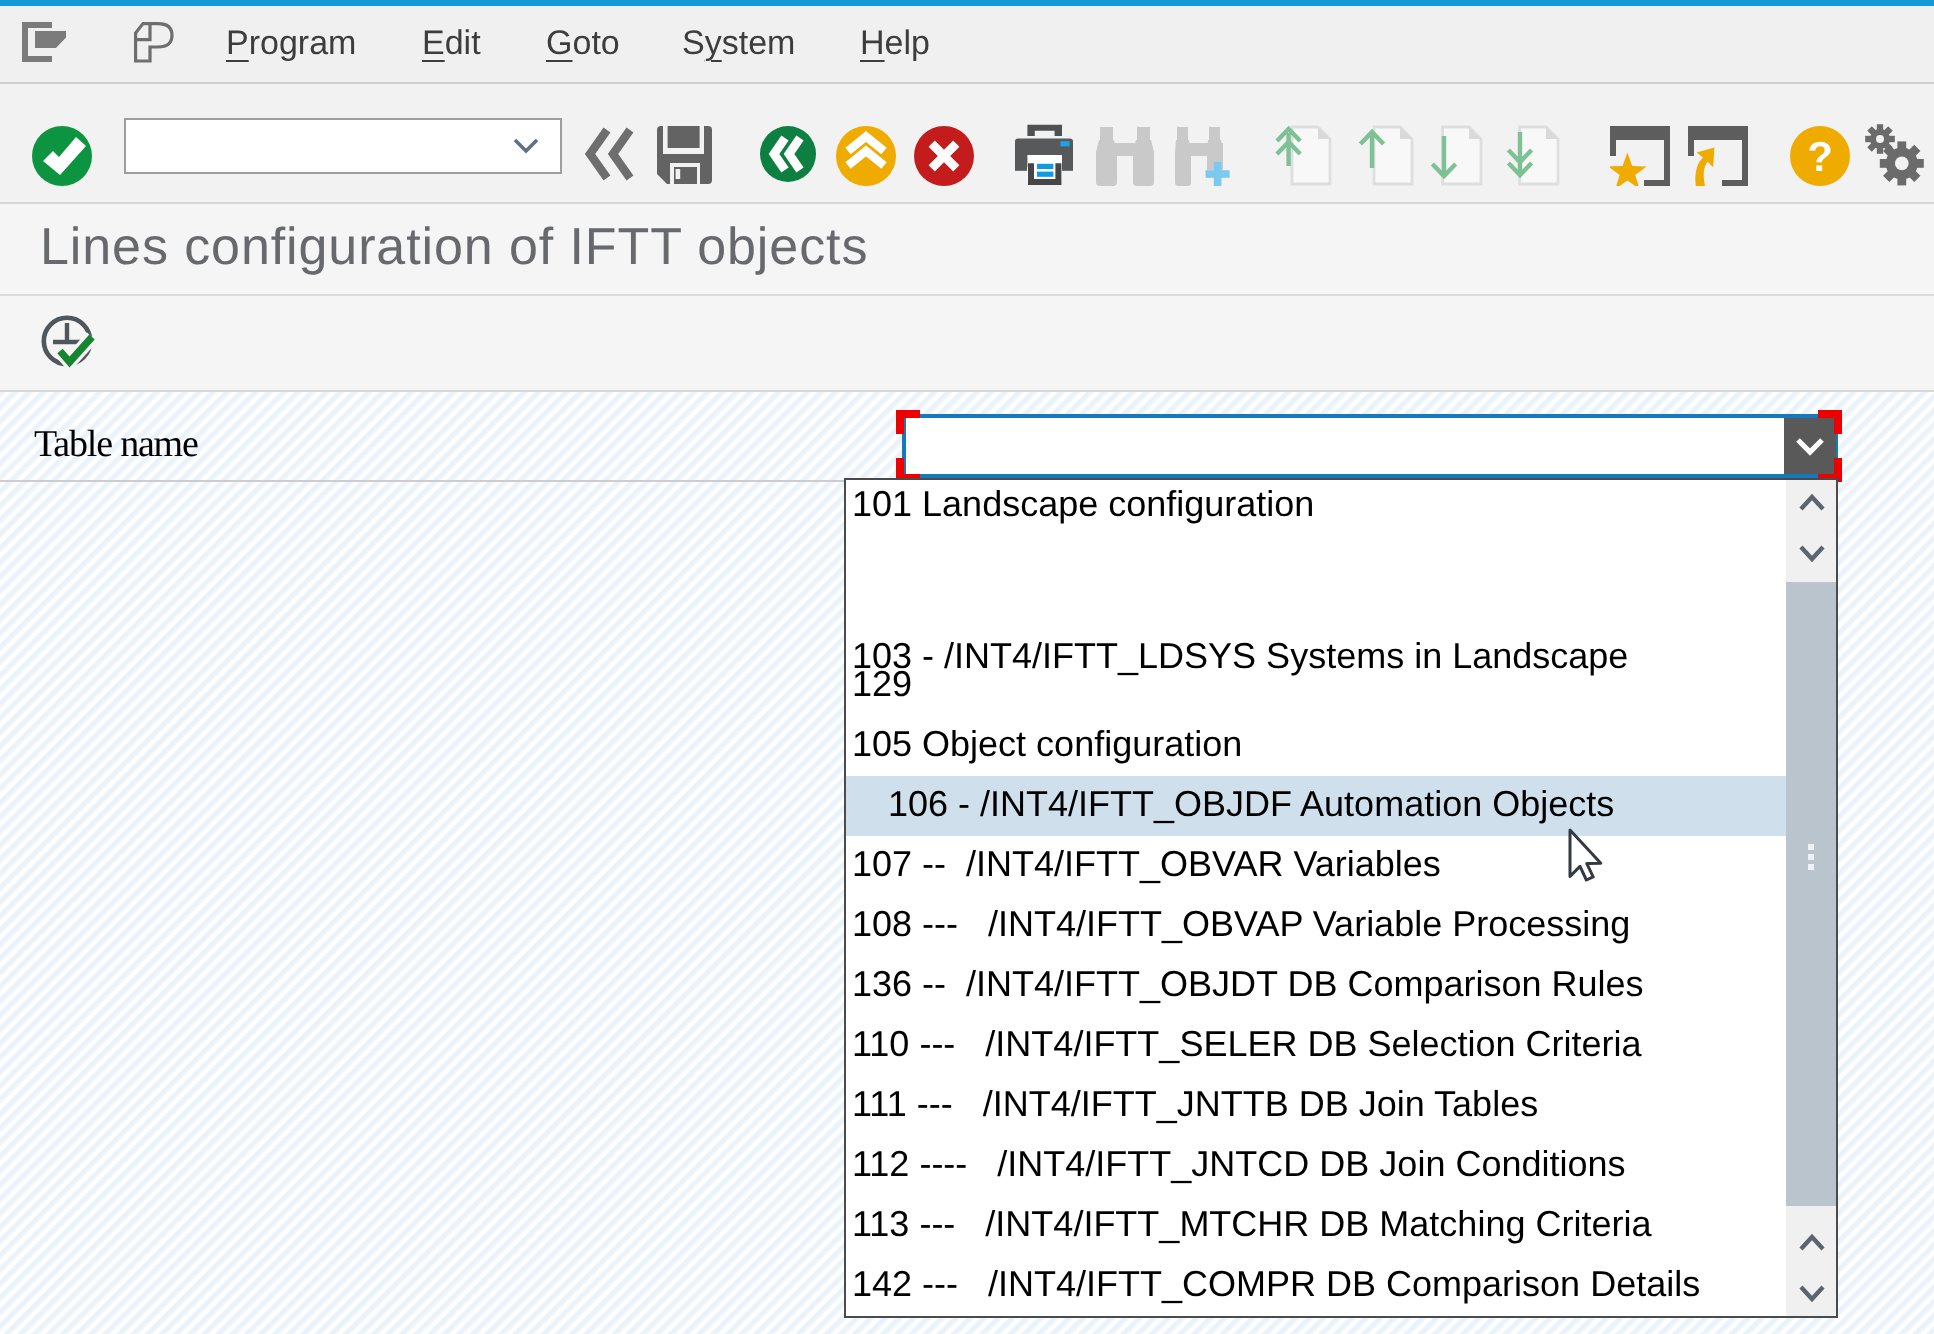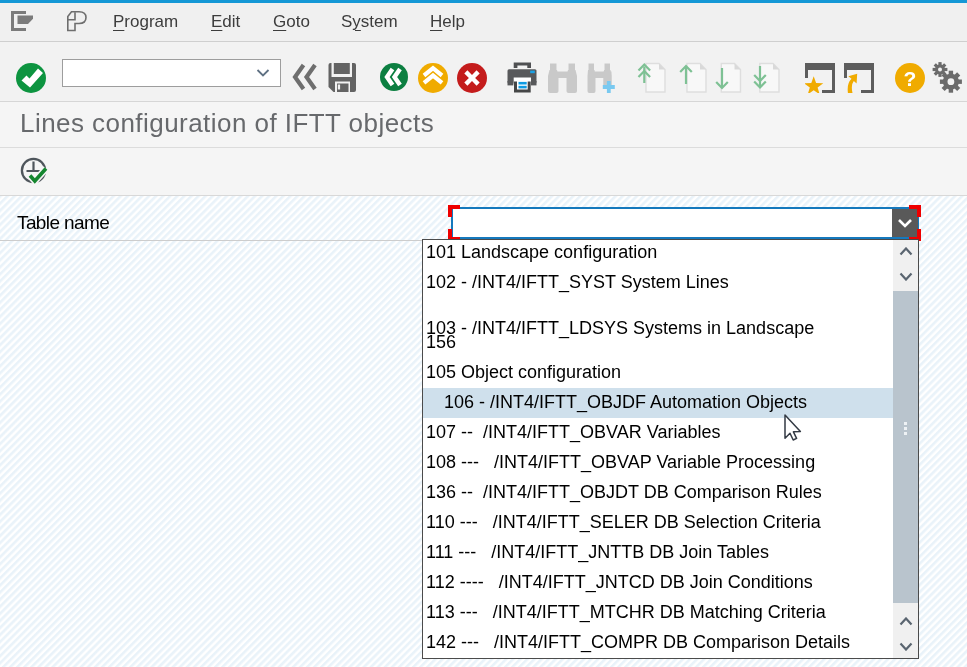--- a/index.html
+++ b/index.html
@@ -9,21 +9,21 @@
 #topblue{top:0;left:0;width:967px;height:3px;background:#1598d6;}
 #menubar{top:3px;left:0;width:967px;height:38px;background:#f0f0f0;border-bottom:1px solid #cfcfcf;}
 #toolbar{top:42px;left:0;width:967px;height:59px;background:#f2f2f2;border-bottom:1px solid #d6d6d6;}
 #titlebar{top:102px;left:0;width:967px;height:45px;background:#f5f5f5;border-bottom:1px solid #dcdcdc;}
 #appbar{top:148px;left:0;width:967px;height:47px;background:#f5f5f5;border-bottom:1px solid #d8d8d8;}
 #content{top:196px;left:0;width:967px;height:471px;
 background:repeating-linear-gradient(135deg,#e8f2f9 0px,#ecf4fa 1.1px,#ffffff 2.5px,#ffffff 3.6px,#ecf4fa 4.4px,#e8f2f9 5px);}
 .menuitem{top:12px;font-size:17px;color:#3d3d3d;white-space:pre;}
 .menuitem u{text-decoration-thickness:1px;text-underline-offset:2.5px;}
 #title{top:108px;left:20px;font-size:26px;letter-spacing:0.45px;color:#67696c;}
-#tablename{top:212px;left:17px;font-size:19px;letter-spacing:-0.6px;color:#000;}
+#tablename{top:212px;left:17px;font-size:19px;letter-spacing:-0.6px;color:#000;font-family:Liberation Serif, serif;}
 #rowline{top:240px;left:0;width:422px;height:1px;background:#cdcdcd;}
 #combo{top:207px;left:451px;width:468px;height:32px;background:#fff;border:2px solid #1579bd;box-sizing:border-box;}
 #combobtn{top:209px;left:892px;width:26px;height:28px;background:#595959;}
 .fr{background:#ee0000;}
 #ddlist{top:239px;left:422px;width:497px;height:420px;background:#fff;border:1px solid #4b4b4b;box-sizing:border-box;}
 .li{left:426px;width:460px;height:30px;line-height:28px;font-size:18px;color:#000000;white-space:pre;}
 #sbar{top:240px;left:893px;width:25px;height:418px;background:#f0f0f0;}
 #sthumb{top:291px;left:893px;width:25px;height:312px;background:#b9c4cd;}
 </style>
 </head>
@@ -228,23 +228,22 @@
 <div class="abs fr" style="top:205px;left:448px;width:4px;height:12px"></div>
 <div class="abs fr" style="top:237px;left:448px;width:12px;height:4px"></div>
 <div class="abs fr" style="top:229px;left:448px;width:4px;height:12px"></div>
 <div class="abs fr" style="top:205px;left:909px;width:12px;height:4px"></div>
 <div class="abs fr" style="top:205px;left:917px;width:4px;height:12px"></div>
 <div class="abs fr" style="top:237px;left:909px;width:12px;height:4px"></div>
 <div class="abs fr" style="top:229px;left:917px;width:4px;height:12px"></div>
 
 <div class="abs" id="ddlist"></div>
 <div class="abs li" style="top:238px">101 Landscape configuration</div>
-<div class="abs li" style="top:268px">102 - /INT4/IFTT_SYST System Lines</div>
 <div class="abs li" style="top:314px">103 - /INT4/IFTT_LDSYS Systems in Landscape</div>
-<div class="abs li" style="top:328px">156</div>
+<div class="abs li" style="top:328px">129</div>
 <div class="abs li" style="top:358px">105 Object configuration</div>
 <div class="abs li" style="top:388px;background:#cfe0ec;left:423px;padding-left:21px;width:469px">106 - /INT4/IFTT_OBJDF Automation Objects</div>
 <div class="abs li" style="top:418px">107 --  /INT4/IFTT_OBVAR Variables</div>
 <div class="abs li" style="top:448px">108 ---   /INT4/IFTT_OBVAP Variable Processing</div>
 <div class="abs li" style="top:478px">136 --  /INT4/IFTT_OBJDT DB Comparison Rules</div>
 <div class="abs li" style="top:508px">110 ---   /INT4/IFTT_SELER DB Selection Criteria</div>
 <div class="abs li" style="top:538px">111 ---   /INT4/IFTT_JNTTB DB Join Tables</div>
 <div class="abs li" style="top:568px">112 ----   /INT4/IFTT_JNTCD DB Join Conditions</div>
 <div class="abs li" style="top:598px">113 ---   /INT4/IFTT_MTCHR DB Matching Criteria</div>
 <div class="abs li" style="top:628px;height:30px">142 ---   /INT4/IFTT_COMPR DB Comparison Details</div>

